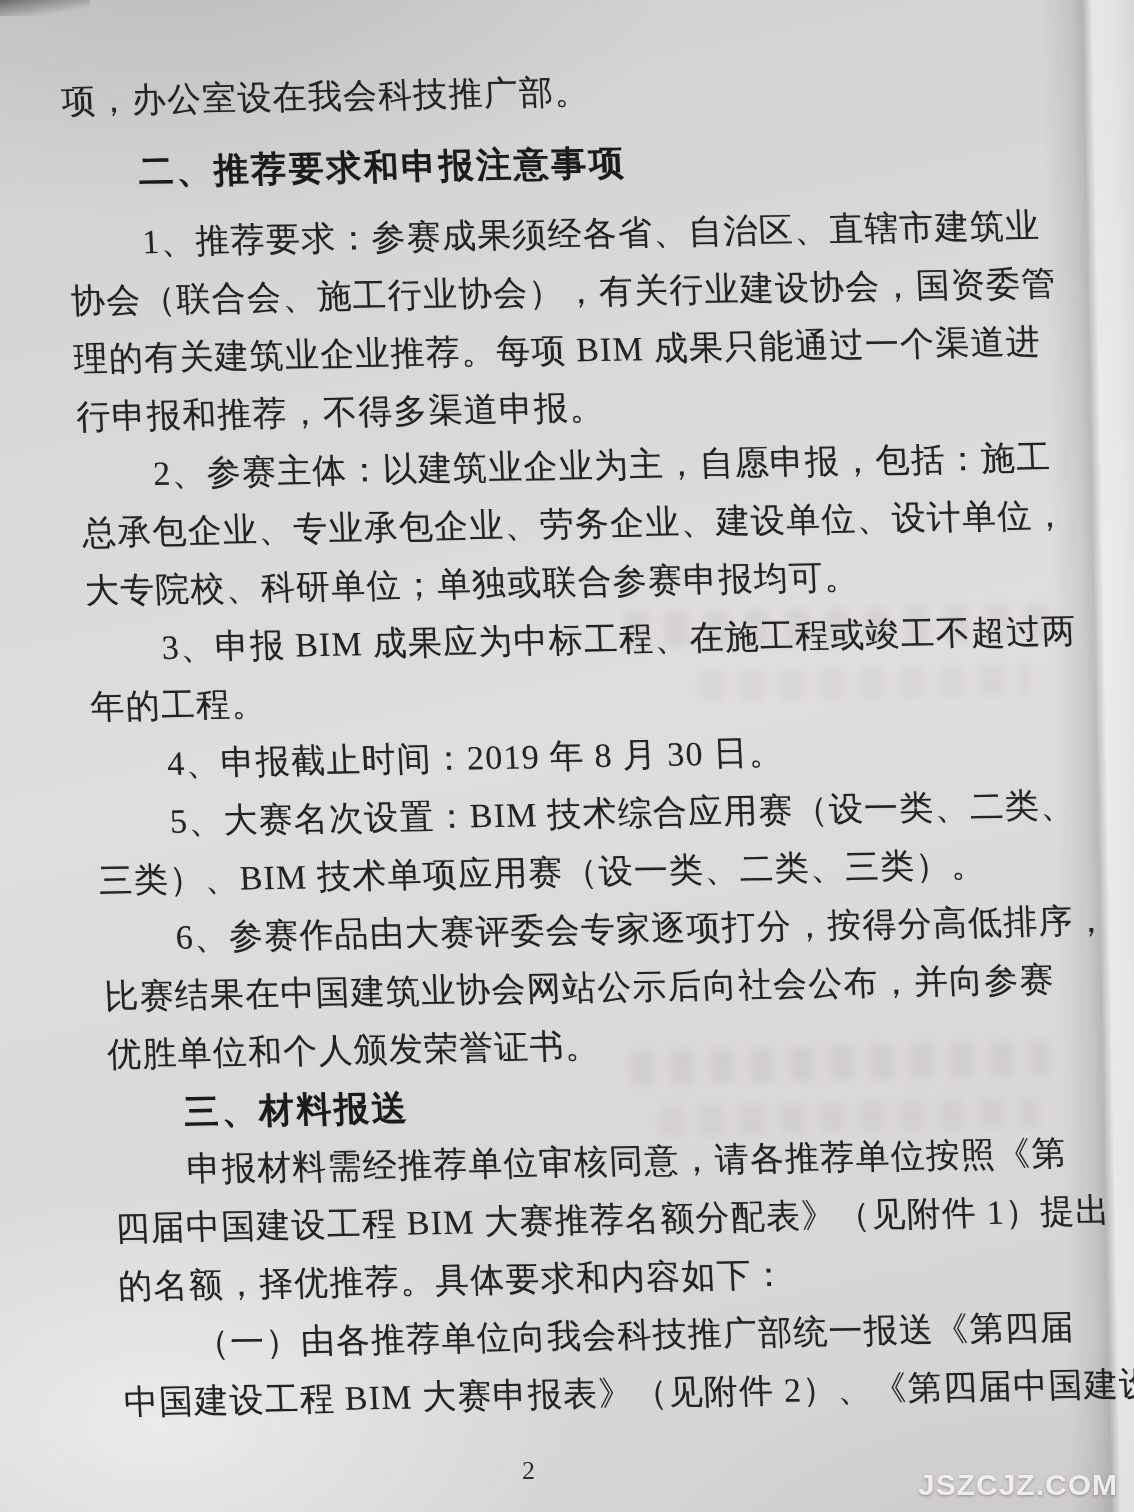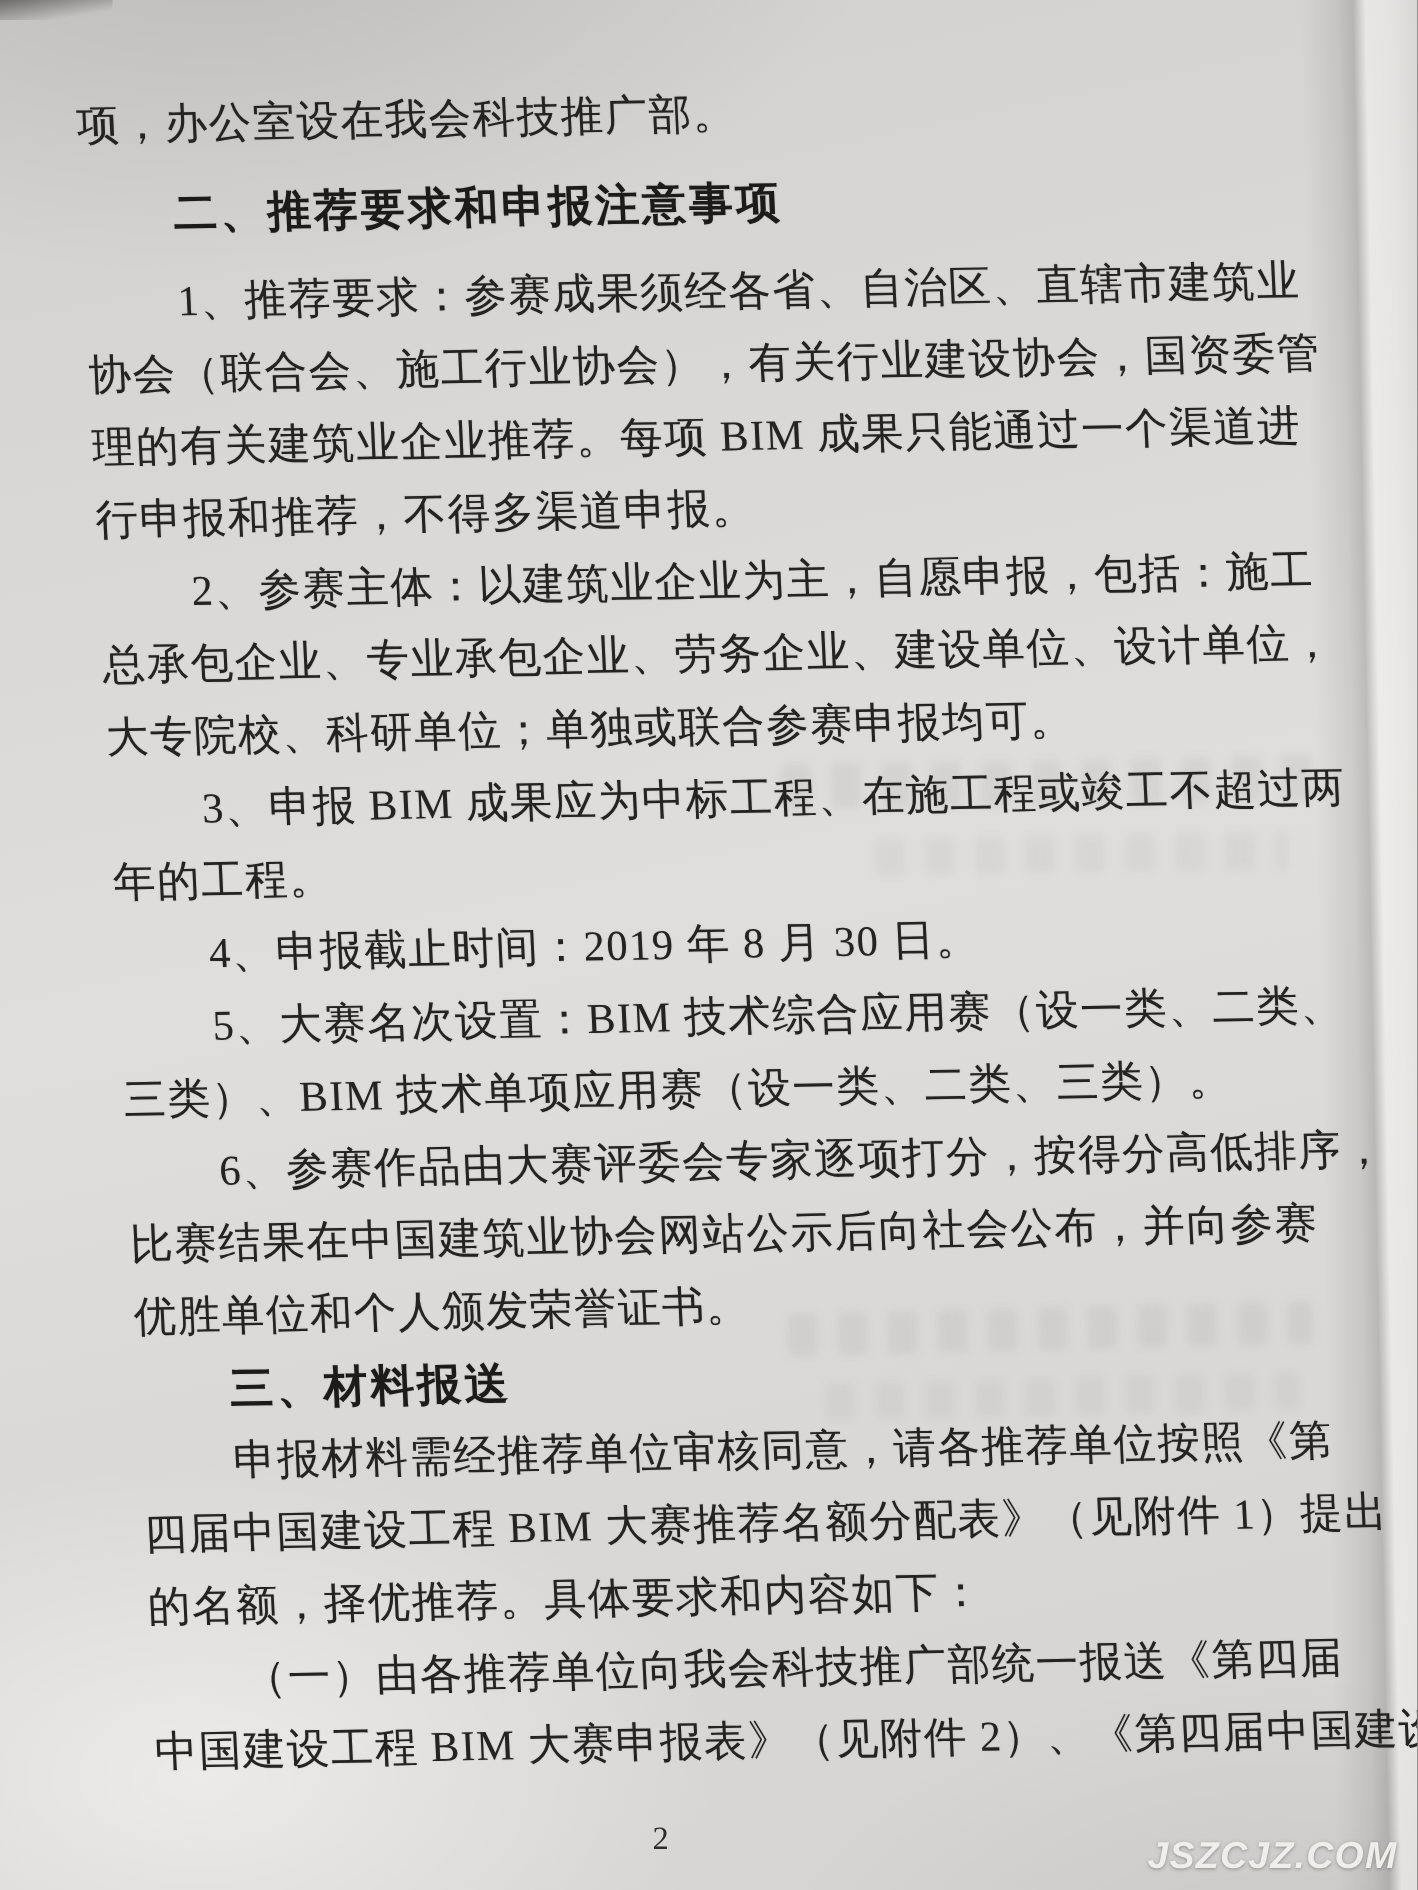--- a/index.html
+++ b/index.html
@@ -35,21 +35,21 @@
     text-shadow:0 0 1px rgba(40,40,40,0.35);}
   .line{white-space:nowrap;height:58px;}
   .indent-1{padding-left:74px;}
   .heading{font-family:"Liberation Sans", sans-serif;font-weight:700;
     letter-spacing:2.5px;color:#1c1b1a;font-size:35px;}
   .gap{margin-top:13px;}
   .page-num{position:absolute;left:522px;top:1456px;font-size:26px;color:#2e2d2c;
     font-family:"Liberation Serif", serif;}
   .watermark{position:absolute;right:16px;top:1468px;
     font-family:"Liberation Sans", sans-serif;font-weight:700;font-size:30px;
-    color:#f0eeea;letter-spacing:1px;text-shadow:0 1px 3px rgba(120,118,115,0.75);font-style:italic;}
+    color:#f0eeea;letter-spacing:1px;text-shadow:0 1px 3px rgba(120,118,115,0.75);}
 </style>
 </head>
 <body>
 
 <div class="photo">
   <div class="corner-tl"></div>
   <div class="fold"></div>
 
   <div class="ghost ghost-1"></div>
   <div class="ghost ghost-2"></div>

